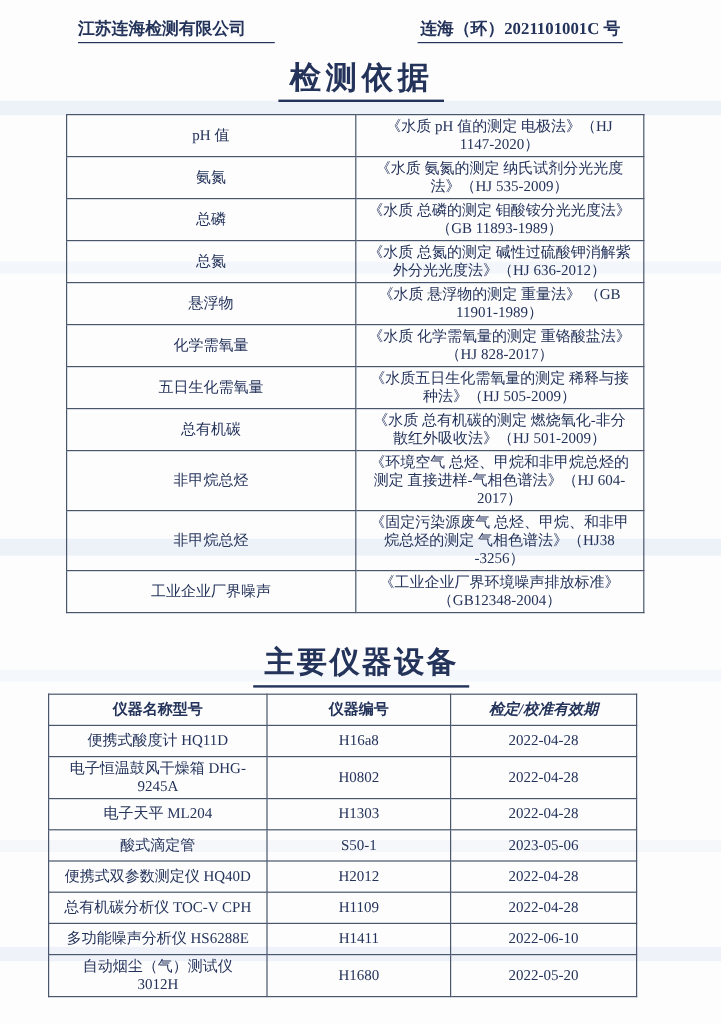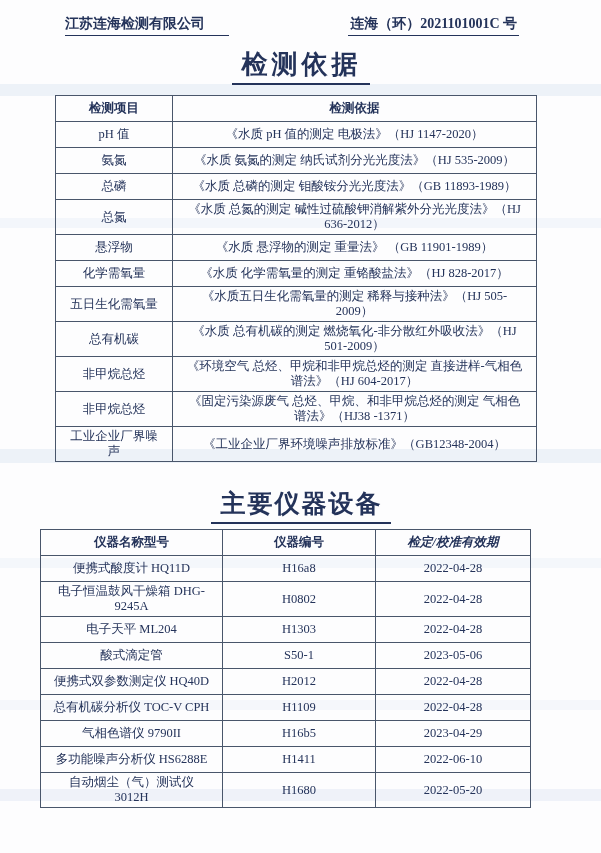--- a/index.html
+++ b/index.html
@@ -85,24 +85,20 @@
 
   <div class="doc-header">
     <span class="company">江苏连海检测有限公司</span>
     <span class="report-no">连海（环）2021101001C 号</span>
   </div>
 
   <div class="section-title">检测依据</div>
 
   <table id="table-basis">
     <tbody>
-        <tr>
-      <th class="col-item">检测项目</th>
-      <th>检测依据</th>
-    </tr>
     <tr>
       <td>pH 值</td>
       <td>《水质 pH 值的测定  电极法》（HJ 1147-2020）</td>
     </tr>
     <tr>
       <td>氨氮</td>
       <td>《水质 氨氮的测定 纳氏试剂分光光度法》（HJ 535-2009）</td>
     </tr>
     <tr>
       <td>总磷</td>
@@ -127,21 +123,21 @@
     <tr>
       <td>总有机碳</td>
       <td>《水质 总有机碳的测定 燃烧氧化-非分散红外吸收法》（HJ 501-2009）</td>
     </tr>
     <tr>
       <td>非甲烷总烃</td>
       <td>《环境空气 总烃、甲烷和非甲烷总烃的测定 直接进样-气相色谱法》（HJ 604-2017）</td>
     </tr>
     <tr>
       <td>非甲烷总烃</td>
-      <td>《固定污染源废气 总烃、甲烷、和非甲烷总烃的测定 气相色谱法》（HJ38 -1371）</td>
+      <td>《固定污染源废气 总烃、甲烷、和非甲烷总烃的测定 气相色谱法》（HJ38 -3256）</td>
     </tr>
     <tr>
       <td>工业企业厂界噪声</td>
       <td>《工业企业厂界环境噪声排放标准》（GB12348-2004）</td>
     </tr>
   </tbody>
     </table>
 
   <div class="section-title second">主要仪器设备</div>
 
@@ -176,25 +172,20 @@
       <td>便携式双参数测定仪 HQ40D</td>
       <td>H2012</td>
       <td>2022-04-28</td>
     </tr>
     <tr>
       <td>总有机碳分析仪 TOC-V CPH</td>
       <td>H1109</td>
       <td>2022-04-28</td>
     </tr>
     <tr>
-      <td>气相色谱仪 9790II</td>
-      <td>H16b5</td>
-      <td>2023-04-29</td>
-    </tr>
-    <tr>
       <td>多功能噪声分析仪 HS6288E</td>
       <td>H1411</td>
       <td>2022-06-10</td>
     </tr>
     <tr>
       <td>自动烟尘（气）测试仪 3012H</td>
       <td>H1680</td>
       <td>2022-05-20</td>
     </tr>
   </tbody>

